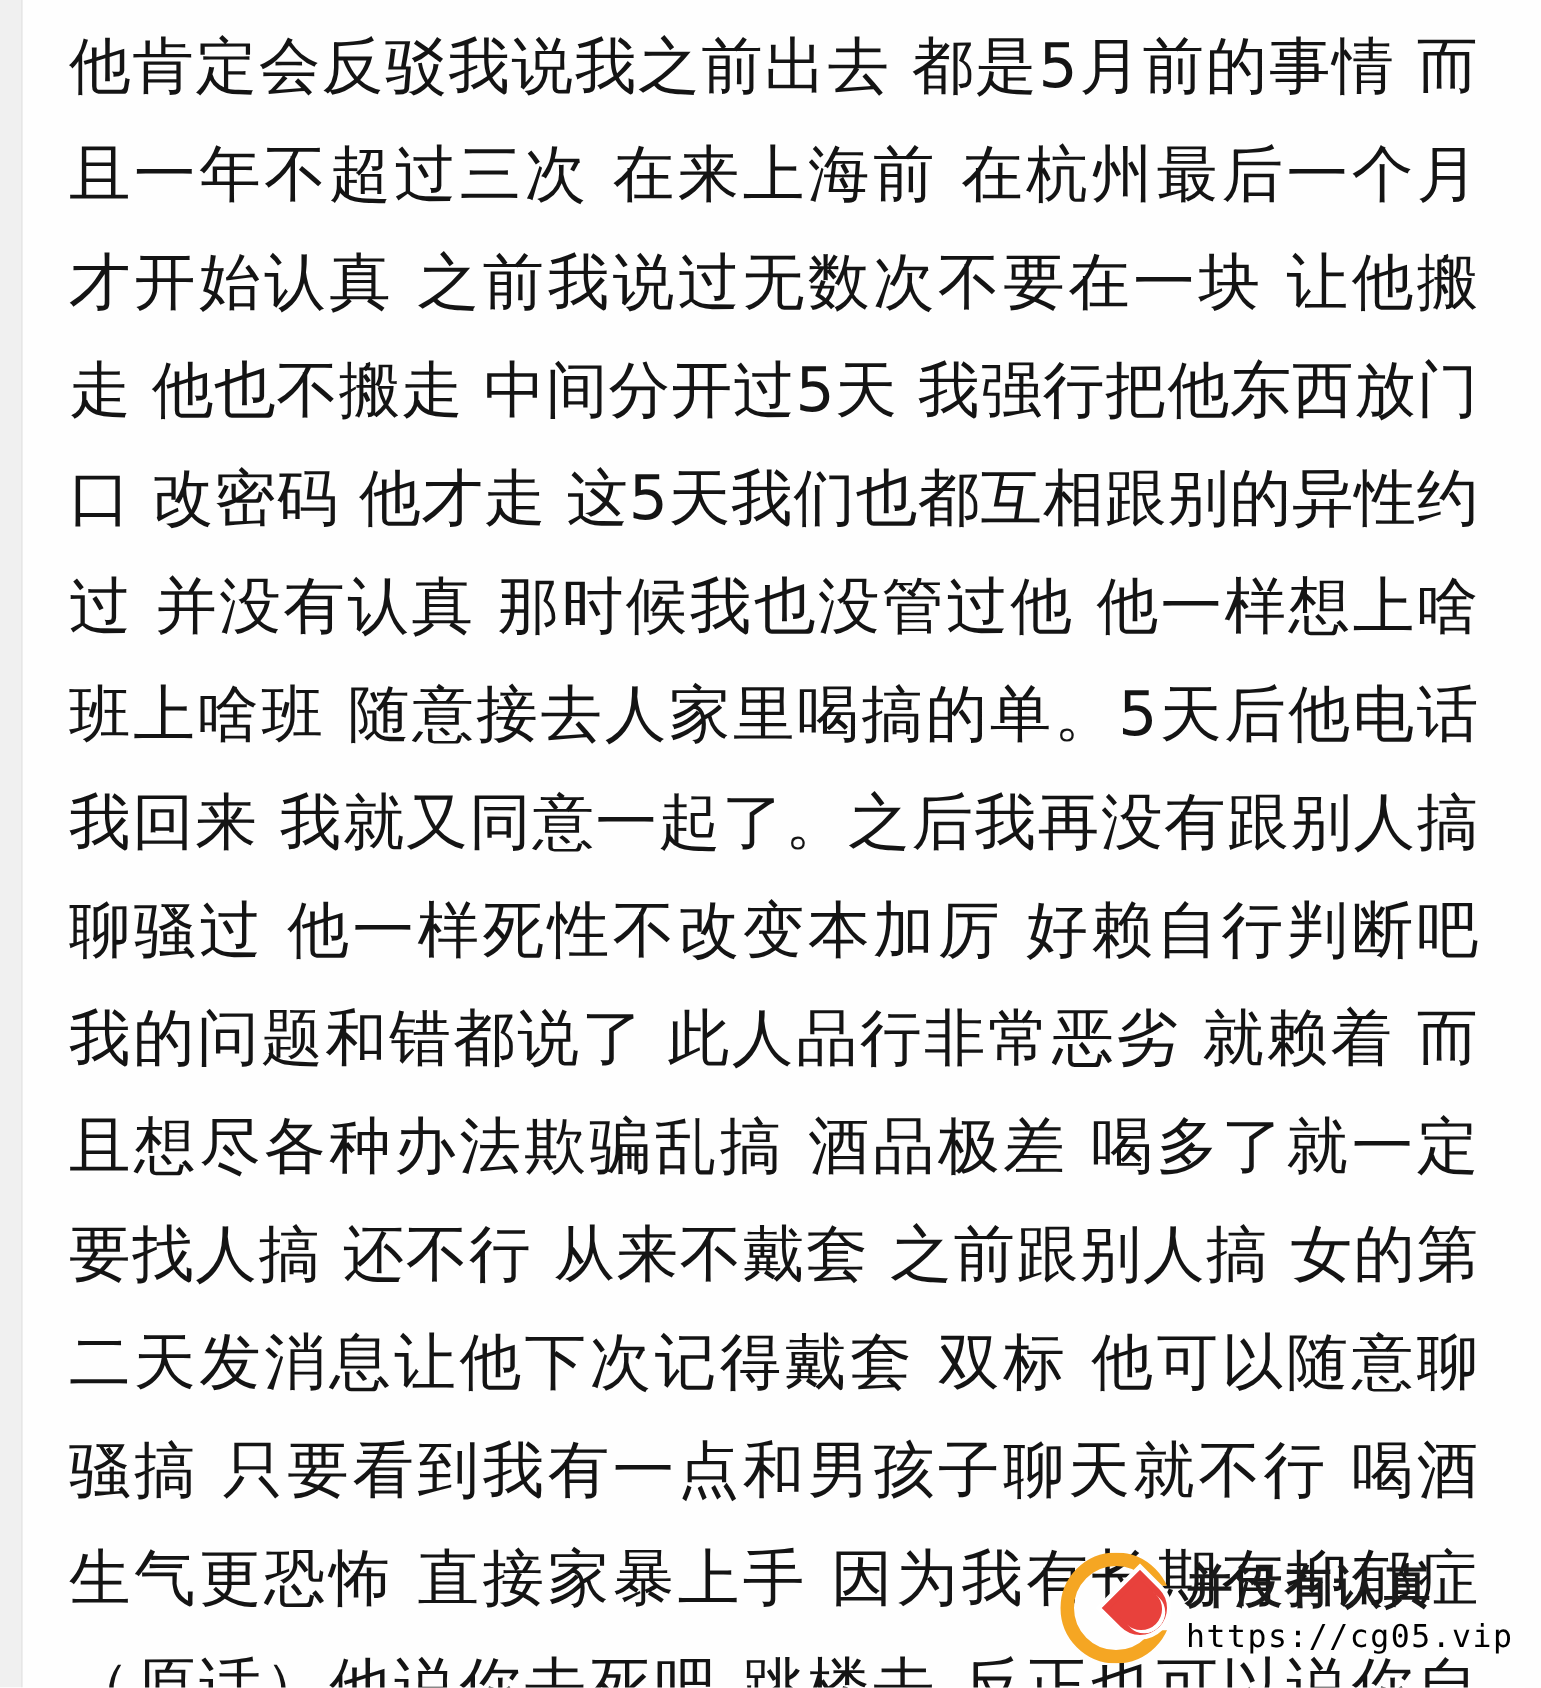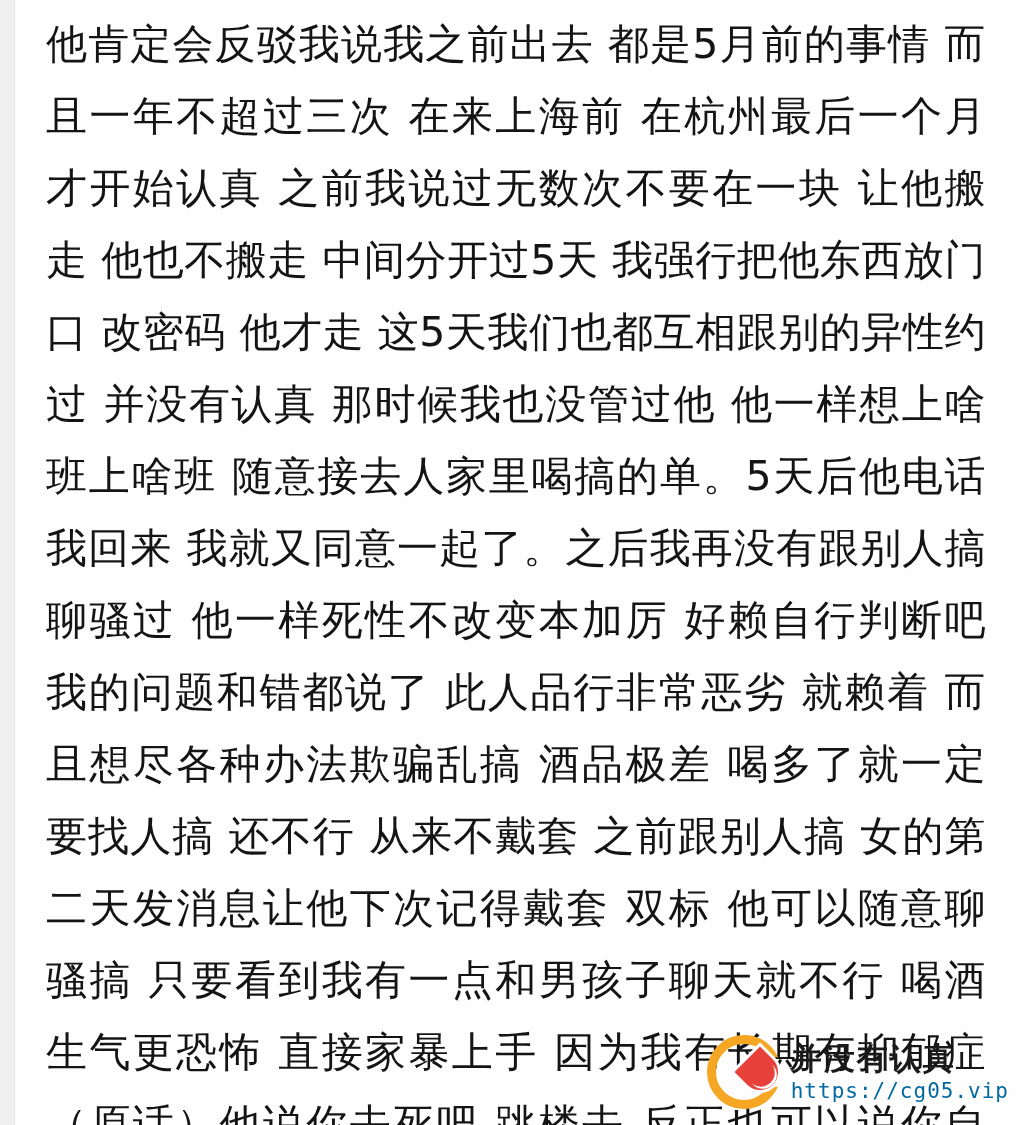--- a/index.html
+++ b/index.html
@@ -96,21 +96,21 @@
   }
   .wm-title {
     font-size: 31px;
     font-weight: 700;
     color: #1a1a1a;
     letter-spacing: 2px;
   }
   .wm-url {
     font-family: "DejaVu Sans Mono", "Liberation Mono", monospace;
     font-size: 21px;
-    color: #0369a1;
+    color: #000000;
     letter-spacing: 1px;
     margin-top: 5px;
   }
 </style>
 </head>
 <body>
 
 <div class="page">
 
   <div class="left-rail"></div>

